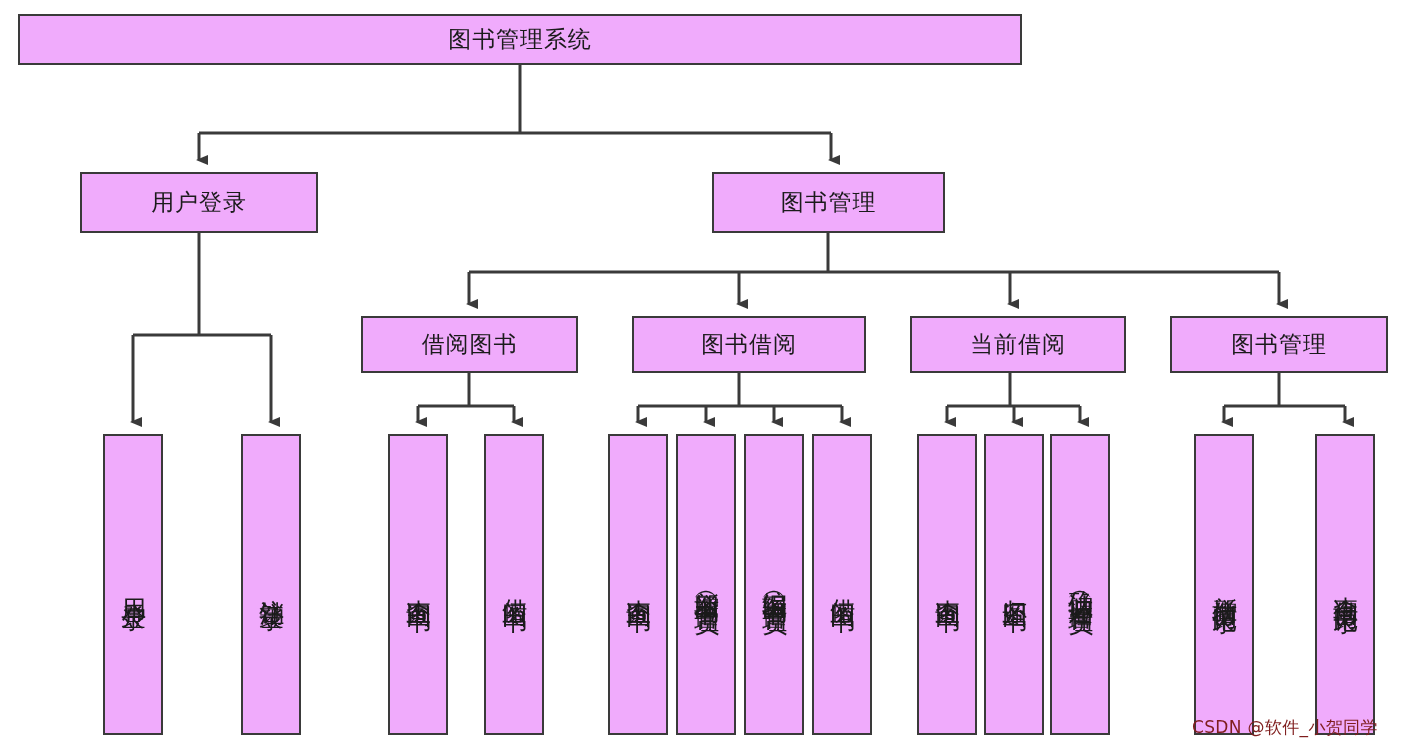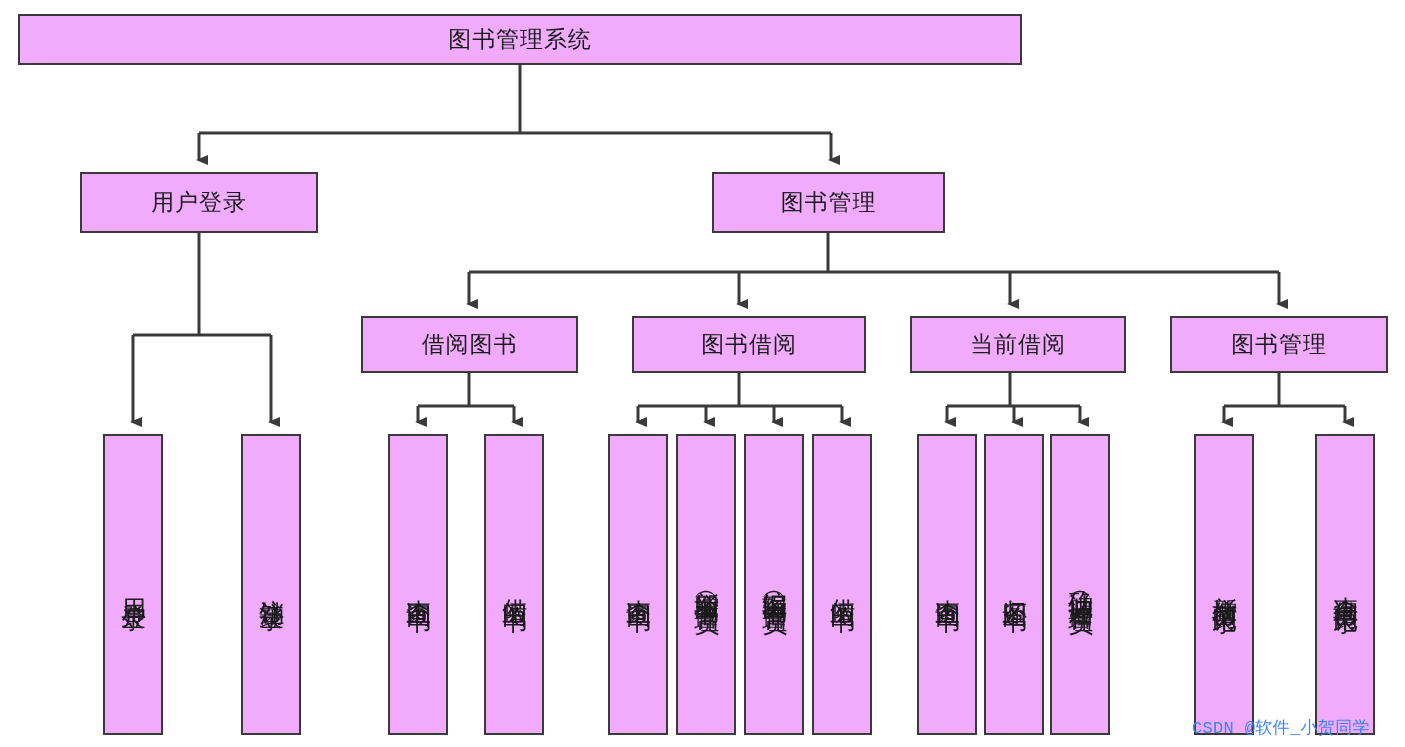--- a/index.html
+++ b/index.html
@@ -59,25 +59,24 @@
     writing-mode: vertical-rl;
     text-orientation: upright;
     font-size: 25px;
     line-height: 1.05;
     letter-spacing: 0.12em;
     max-height: 260px;
   }
   .watermark {
     position: absolute;
     font-size: 17px;
-    color: #3b82f6;
+    color: #7f1d1d;
     white-space: nowrap;
     z-index: 3;
     letter-spacing: 0.02em;
-    font-family: Liberation Mono, monospace;
   }
 </style>
 </head>
 <body>
 
 <div id="canvas">
 
   <svg id="wires" viewBox="0 0 1405 747" width="1405" height="747">
     <defs>
       <marker id="arrow" markerWidth="12" markerHeight="12" refX="5" refY="9" orient="auto" markerUnits="userSpaceOnUse">

